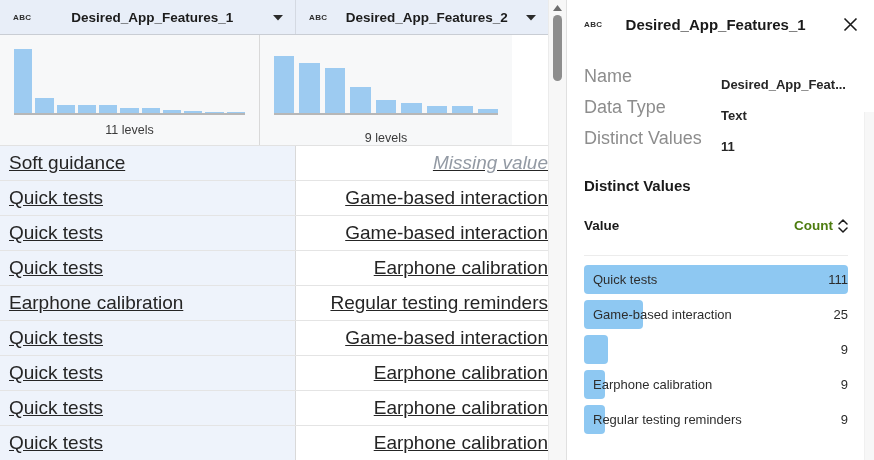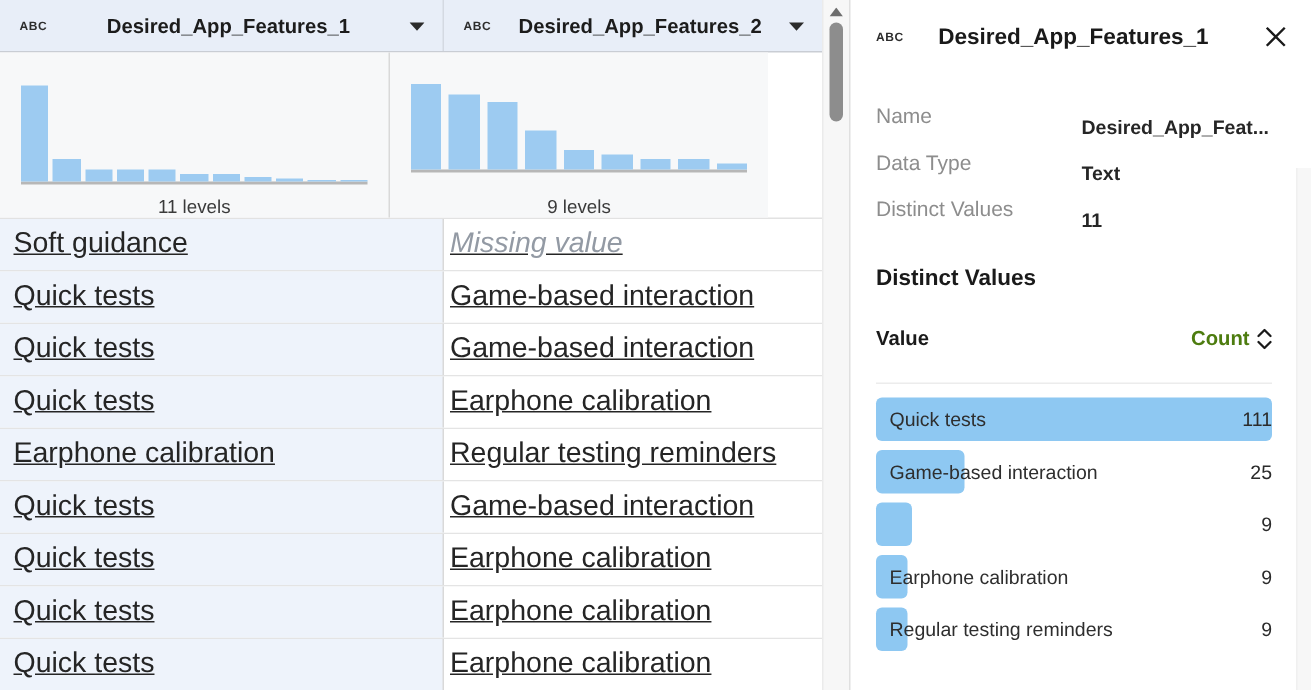--- a/index.html
+++ b/index.html
@@ -11,49 +11,49 @@
   .headers { display:flex; height:35px; border-bottom:1px solid #c9cdd4; }
   .hcell { background:#e8eef8; display:flex; align-items:center; }
   .hcell.hc1 { width:296px; border-right:1px solid #d4d9e2; }
   .hcell.hc2 { width:252px; }
   .abc { font-size:8px; font-weight:800; color:#2d2d2d; letter-spacing:.4px; margin-left:13px; }
   .htitle { flex:1; text-align:center; font-weight:700; font-size:13.5px; color:#1c1c1c; }
   .caret { margin-right:12px; display:flex; }
 
   .hist-row { display:flex; height:111px; border-bottom:1px solid #e2e2e2; }
   .hist { background:#f7f8f9; display:flex; flex-direction:column; padding-top:14px; }
-  .hist.h1 { width:260px; border-right:1px solid #d9d9d9;justify-content:flex-end; }
+  .hist.h1 { width:260px; border-right:1px solid #d9d9d9; }
   .hist.h2 { width:252px;justify-content:space-between; }
   .bars { height:66px; margin:0 14px; display:flex; align-items:flex-end; border-bottom:2px solid #b7b7b7; }
   .h1 .bars { gap:3px; }
   .h2 .bars { gap:5px; }
   .hbar { flex:1; background:#9dcbf1; }
   .levels { text-align:center; font-size:12.5px; color:#3a3a3a; padding-top:8px; }
 
   .trow { display:flex; height:35px; border-bottom:1px solid #e4e4e4; }
   .cell { display:flex; align-items:center; font-size:19px; color:#252525;text-decoration:underline; }
   .cell.c1 { width:296px; background:#eef3fb; border-right:1px solid #d9d9d9; padding-left:9px; }
-  .cell.c2 { width:252px; padding-left:4px; background:#fff; }
+  .cell.c2 { width:252px; padding-left:4px; background:#fff;justify-content:flex-end; }
   .cell.missing .ctext { font-style:italic; color:#939aa4; }
 
   
   .vscroll { position:absolute; left:548px; top:0; width:18px; height:460px; background:#f7f7f7; border-left:1px solid #ebebeb; }
   .scroll-up { height:15px; display:flex; align-items:center; justify-content:center; }
   .thumb { position:absolute; left:4px; top:15px; width:9px; height:66px; background:#8d8d8d; border-radius:5px; }
 
   
   .panel { position:absolute; left:566px; top:0; width:308px; height:460px; background:#fff; border-left:1px solid #e0e0e0; }
   .p-header { display:flex; align-items:center; margin:15px 14px 0 17px; }
   .p-abc { font-size:8px; font-weight:800; color:#2d2d2d; letter-spacing:.4px; margin-right:23px; }
   .p-title { font-size:15px; font-weight:700; color:#1a1a1a; flex:1; }
   .close-btn { display:flex; padding:2px; cursor:pointer; }
 
   .meta { margin:27px 26px 0 17px; }
   .meta-row { display:flex; align-items:center; height:31px; }
-  .meta-label { width:137px; font-size:14px; color:#8d8d8d; }
+  .meta-label { width:137px; font-size:18px; color:#8d8d8d; }
   .meta-value { font-size:13px; font-weight:700; color:#262626; white-space:nowrap; overflow:hidden;margin-top:16px; }
 
   .dv-heading { margin:23px 17px 0; font-size:15px; font-weight:700; color:#1a1a1a; }
 
   .dv-header { display:flex; align-items:center; margin:24px 26px 0 17px; padding-bottom:22px; border-bottom:1px solid #ececec; }
   .dv-value-h { font-size:13.5px; font-weight:700; color:#1a1a1a; }
   .dv-count-h { margin-left:auto; display:flex; align-items:center; gap:5px; font-size:13.5px; font-weight:700; color:#4d7c0f; }
 
   .dv-rows { margin:6px 26px 0 17px; }
   .drow { position:relative; height:35px; display:flex; align-items:center; }

